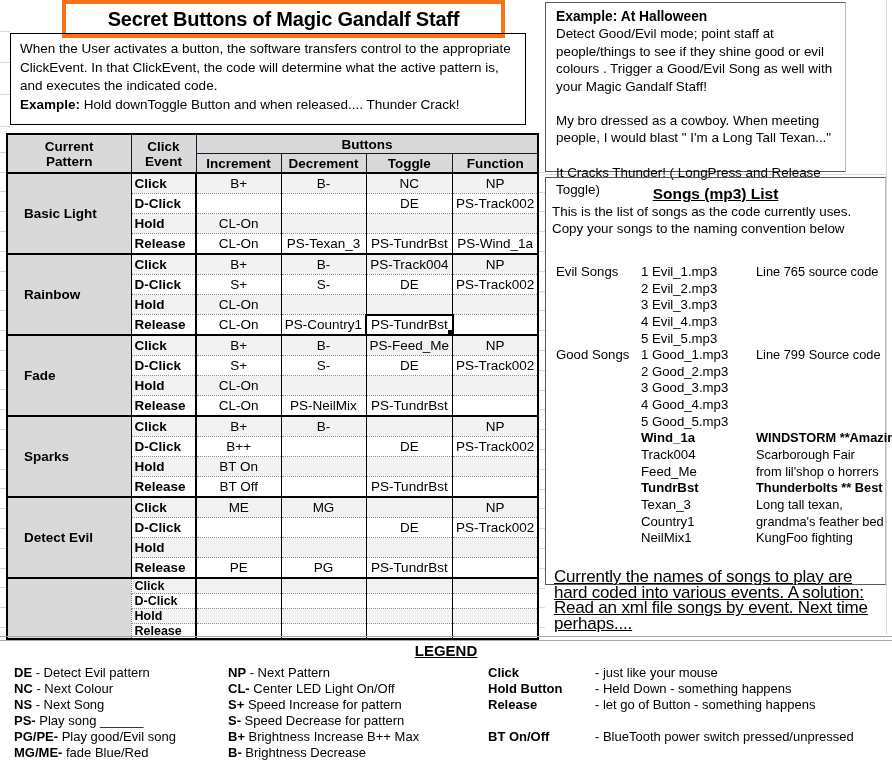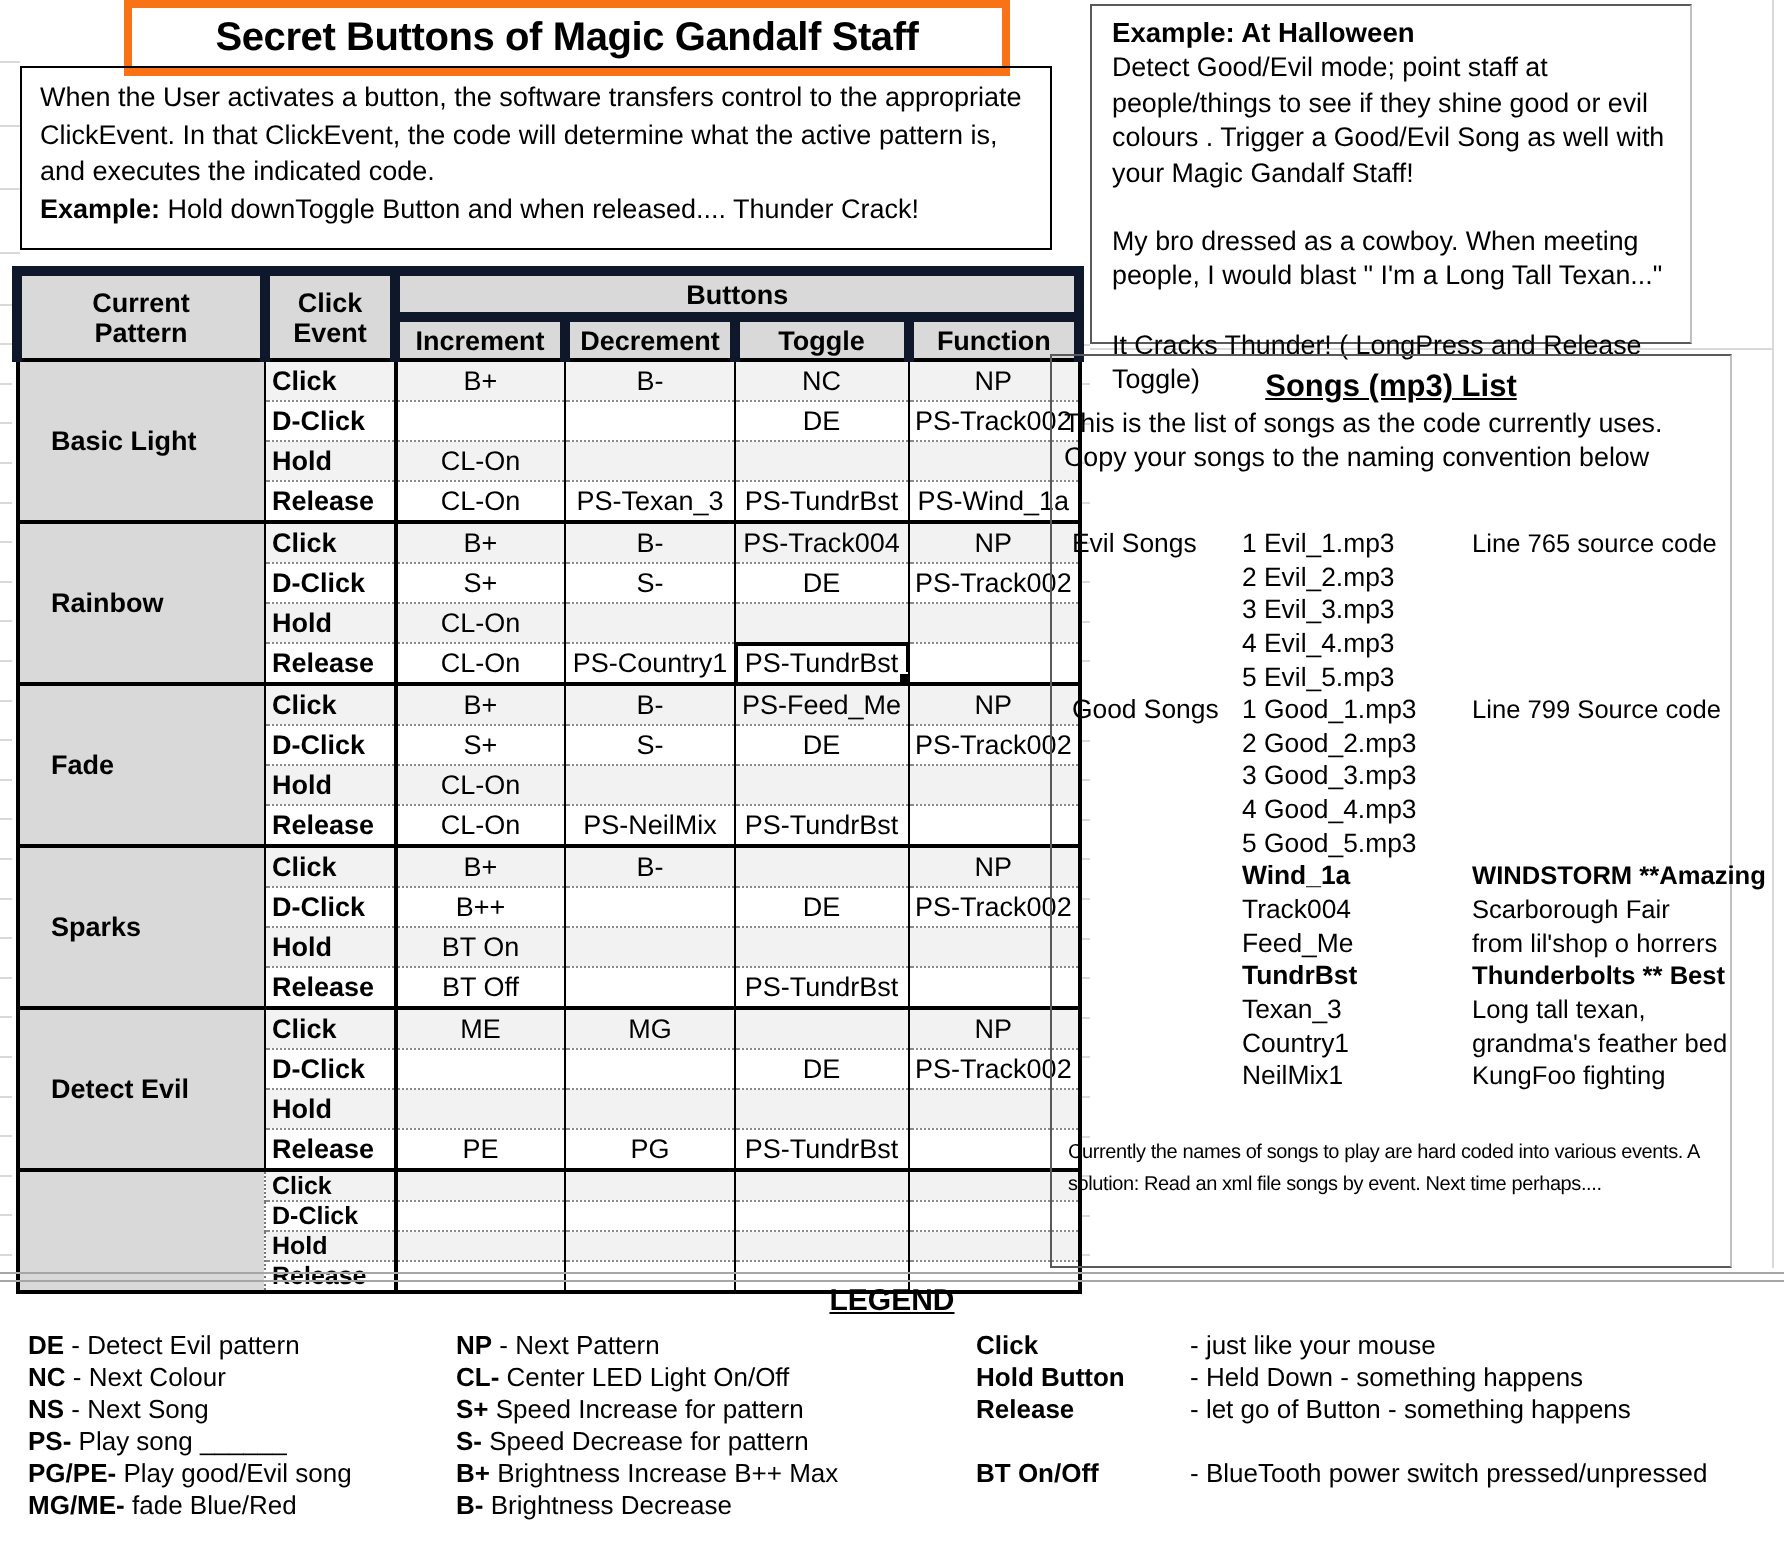--- a/index.html
+++ b/index.html
@@ -18,21 +18,21 @@
     border:4px solid #f97316;text-align:center;font-size:20px;font-weight:bold;letter-spacing:-.2px;}
 
   
   .intro-box{position:absolute;left:10px;top:33px;width:516px;height:92px;border:1px solid #000;
     padding:6px 9px;font-size:13.5px;line-height:18.6px;box-sizing:border-box;}
 
   
   table.btn-table{position:absolute;left:6px;top:133px;border-collapse:collapse;table-layout:fixed;
     border:2px solid #000;font-size:13.5px;}
   .btn-table th,.btn-table td{padding:0 3px;overflow:hidden;white-space:nowrap;}
-  .btn-table th{background:#d9d9d9;font-weight:bold;text-align:center;border:5px solid #0f172a;height:18px;}
+  .btn-table th{background:#d9d9d9;font-weight:bold;text-align:center;border:1px solid #0f172a;height:18px;}
   .btn-table thead th.side{border-bottom:2px solid #000;}
   .btn-table thead tr.h2 th{border-bottom:2px solid #000;}
   .btn-table col.c0{width:124px}.btn-table col.c1{width:65px}.btn-table col.c2{width:85px}
   .btn-table col.c3{width:85px}.btn-table col.c4{width:83px}.btn-table col.c5{width:82px}
   .btn-table td{height:19px;}
   .btn-table tr.compact td{height:14px;font-size:12.5px;}
   .btn-table td.pattern{background:#d9d9d9;font-weight:bold;text-align:left;padding-left:16px;
     border-right:1px solid #000;border-top:2px solid #000;}
   .btn-table td.pattern.cpat{border-right:1px dotted #777;}
   .btn-table td.evt{font-weight:bold;text-align:left;border-right:2px solid #000;}
@@ -45,31 +45,31 @@
   .btn-table td.sel::after{content:"";position:absolute;right:-2px;bottom:-2px;width:5px;height:5px;
     background:#000;border:1px solid #fff;z-index:4;}
 
   
   .example-box{position:absolute;left:545px;top:2px;width:301px;height:170px;border:1px solid #595959;
     border-right:1px solid #bfbfbf;padding:5px 10px;font-size:13.4px;line-height:17.4px;box-sizing:border-box;}
   .example-box .hd{font-weight:bold;font-size:13.8px;}
   .example-box p{margin:0;}
   .example-box p.gap{margin-top:17px;}
 
-  .songs-box{position:absolute;left:525px;top:177px;width:341px;height:457px;border:1px solid #595959;
+  .songs-box{position:absolute;left:545px;top:177px;width:341px;height:408px;border:1px solid #595959;
     border-right:1px solid #bfbfbf;box-sizing:border-box;font-size:13.2px;}
   .songs-title{margin-top:7px;text-align:center;font-size:15.5px;font-weight:bold;text-decoration:underline;}
   .songs-desc{padding-left:6px;line-height:17px;font-size:13.4px;}
   .songs-list{margin-top:27px;}
   .song-row{height:16.65px;line-height:16.65px;padding-left:10px;white-space:nowrap;}
   .song-row .cat{display:inline-block;width:85px;}
   .song-row .file{display:inline-block;width:115px;}
   .song-row .note{font-size:12.8px;}
   .song-row.bold .file,.song-row.bold .note{font-weight:bold;}
-  .songs-footer{position:absolute;left:8px;top:391px;width:322px;font-size:10px;line-height:15.6px;letter-spacing:-.2px;}
+  .songs-footer{position:absolute;left:8px;top:391px;width:322px;font-size:17px;line-height:15.6px;letter-spacing:-.2px;text-decoration:underline;}
 
   
   .dbl-line{position:absolute;left:0;top:636px;width:892px;height:3px;
     border-top:1px solid #a6a6a6;border-bottom:1px solid #a6a6a6;}
   .legend-title{position:absolute;left:0;top:642px;width:892px;text-align:center;
     font-size:15px;font-weight:bold;text-decoration:underline;}
   .legend-col{position:absolute;top:665px;font-size:13px;}
   .legend-col .row{height:16px;line-height:16px;white-space:nowrap;}
   .legend-col .row b{font-weight:bold;}
   .lc1{left:14px;} .lc2{left:228px;} .lc3{left:488px;}

